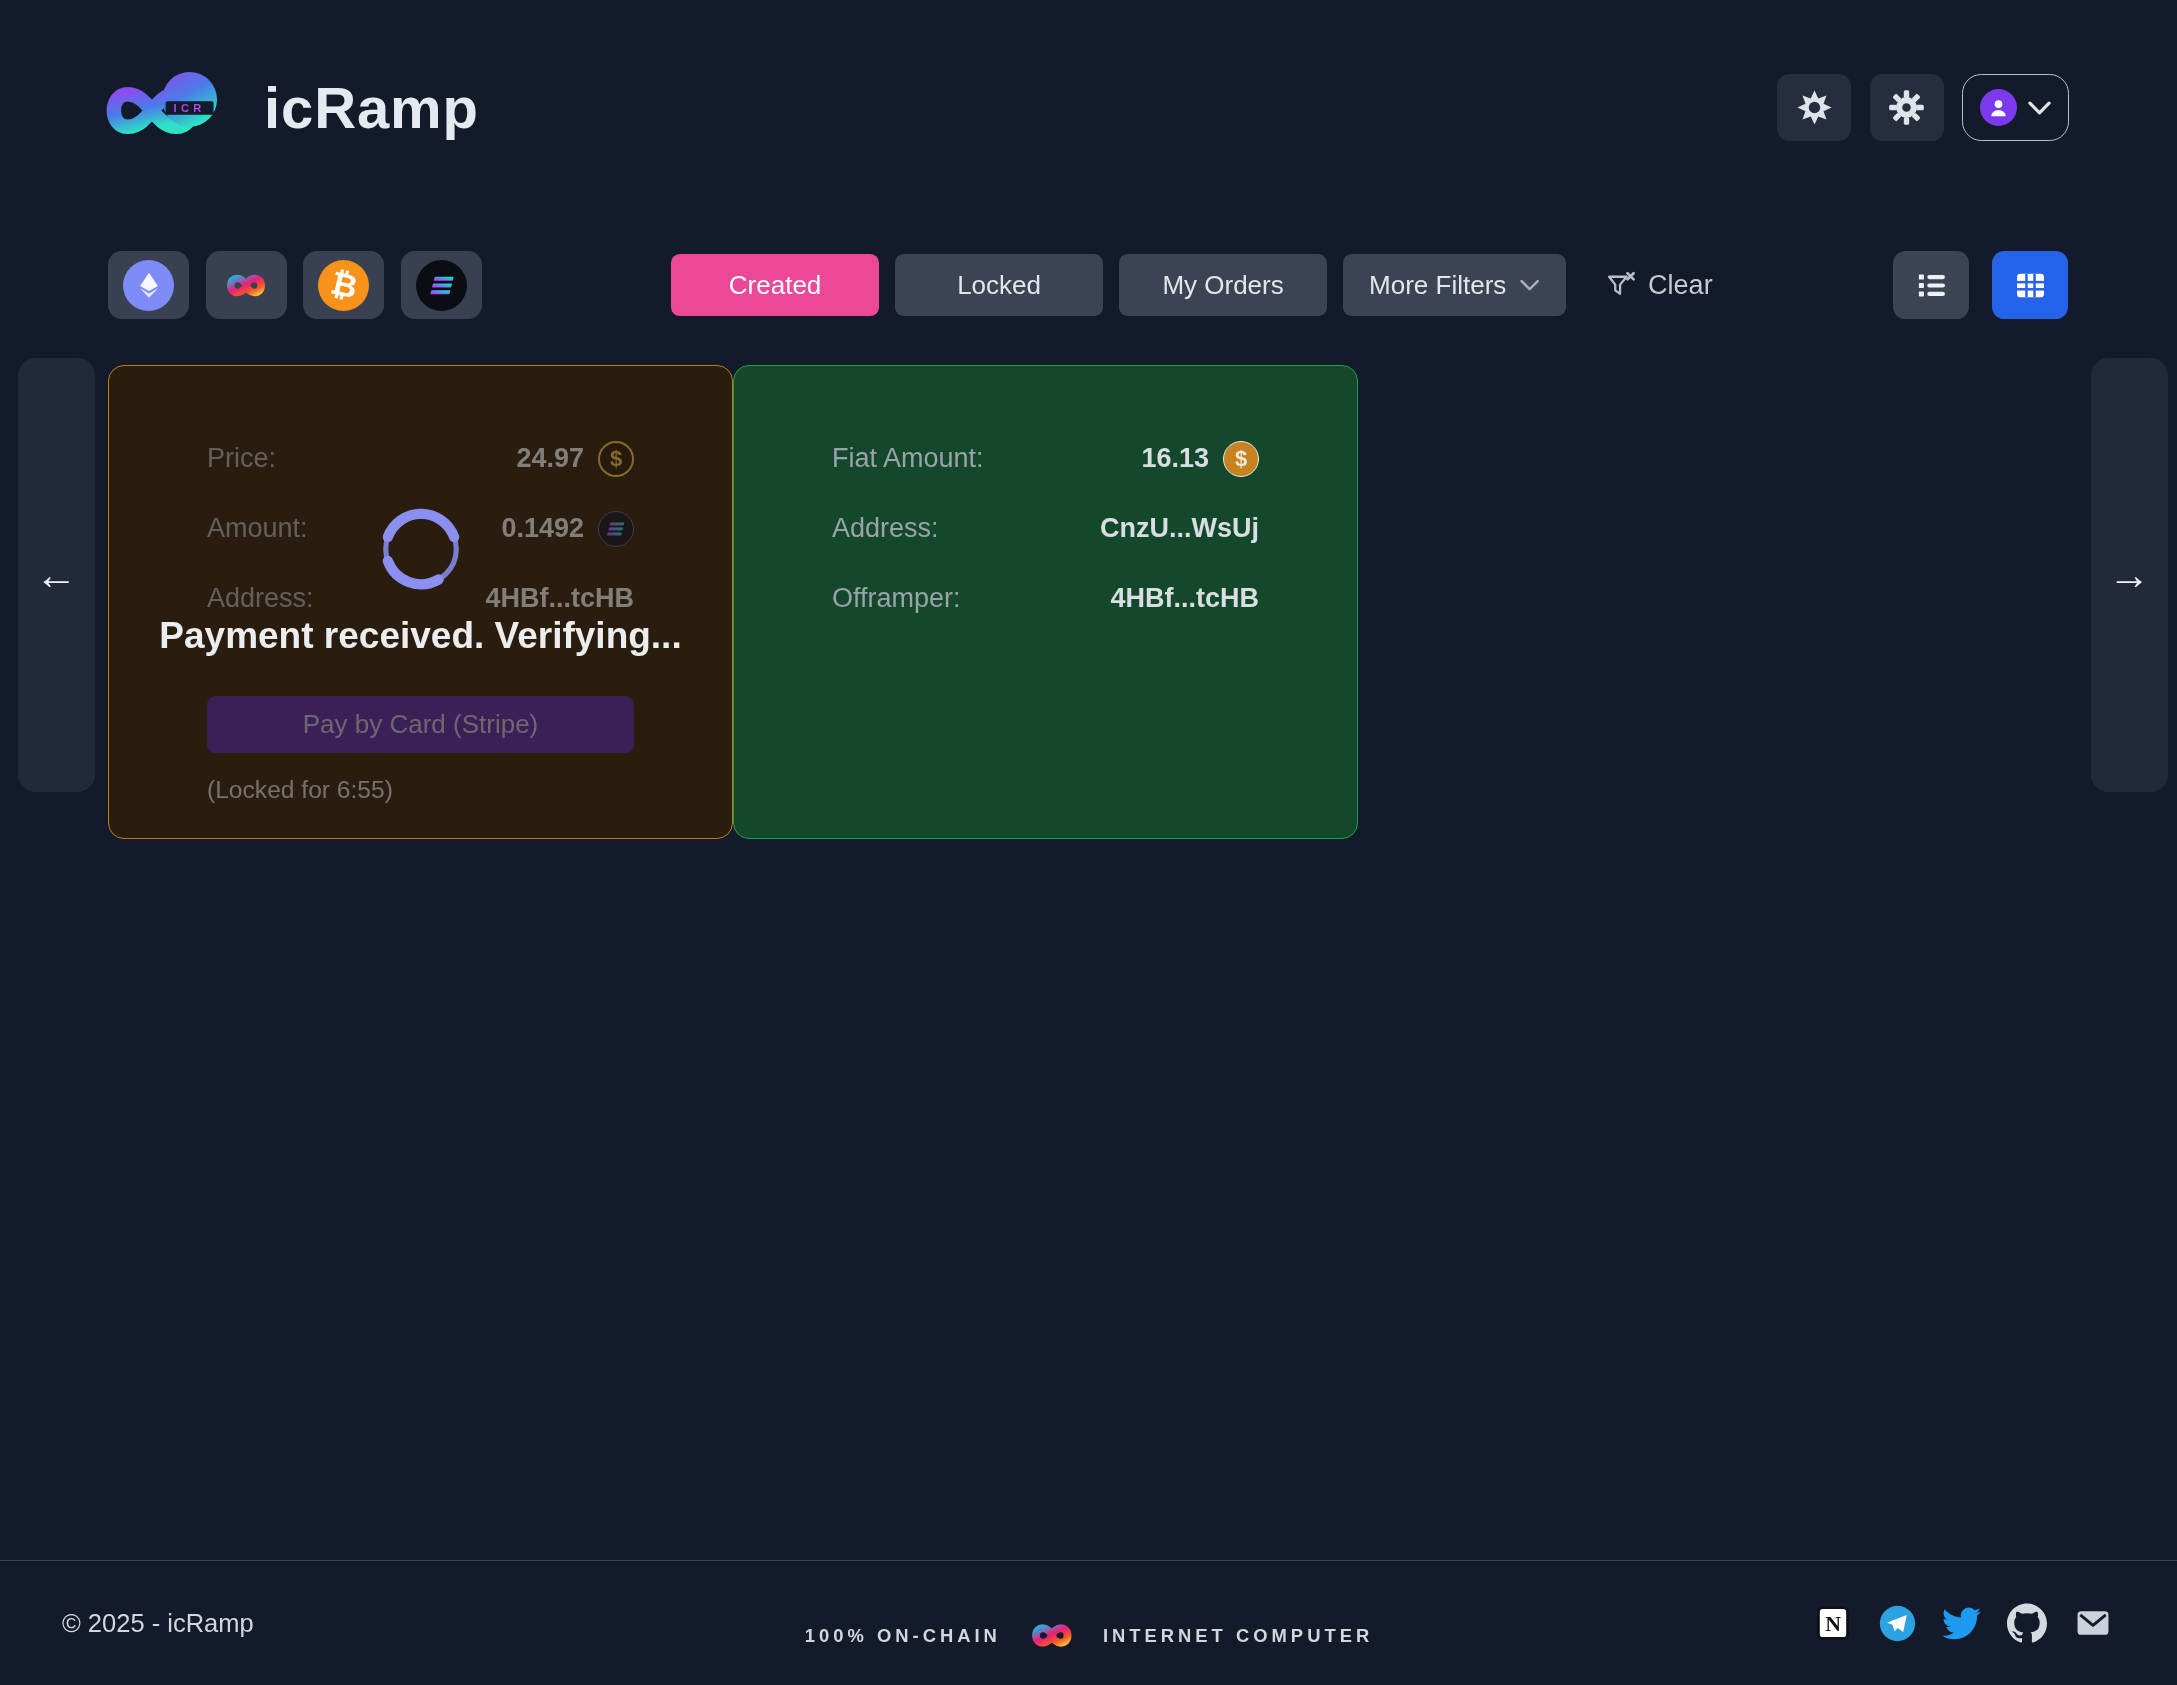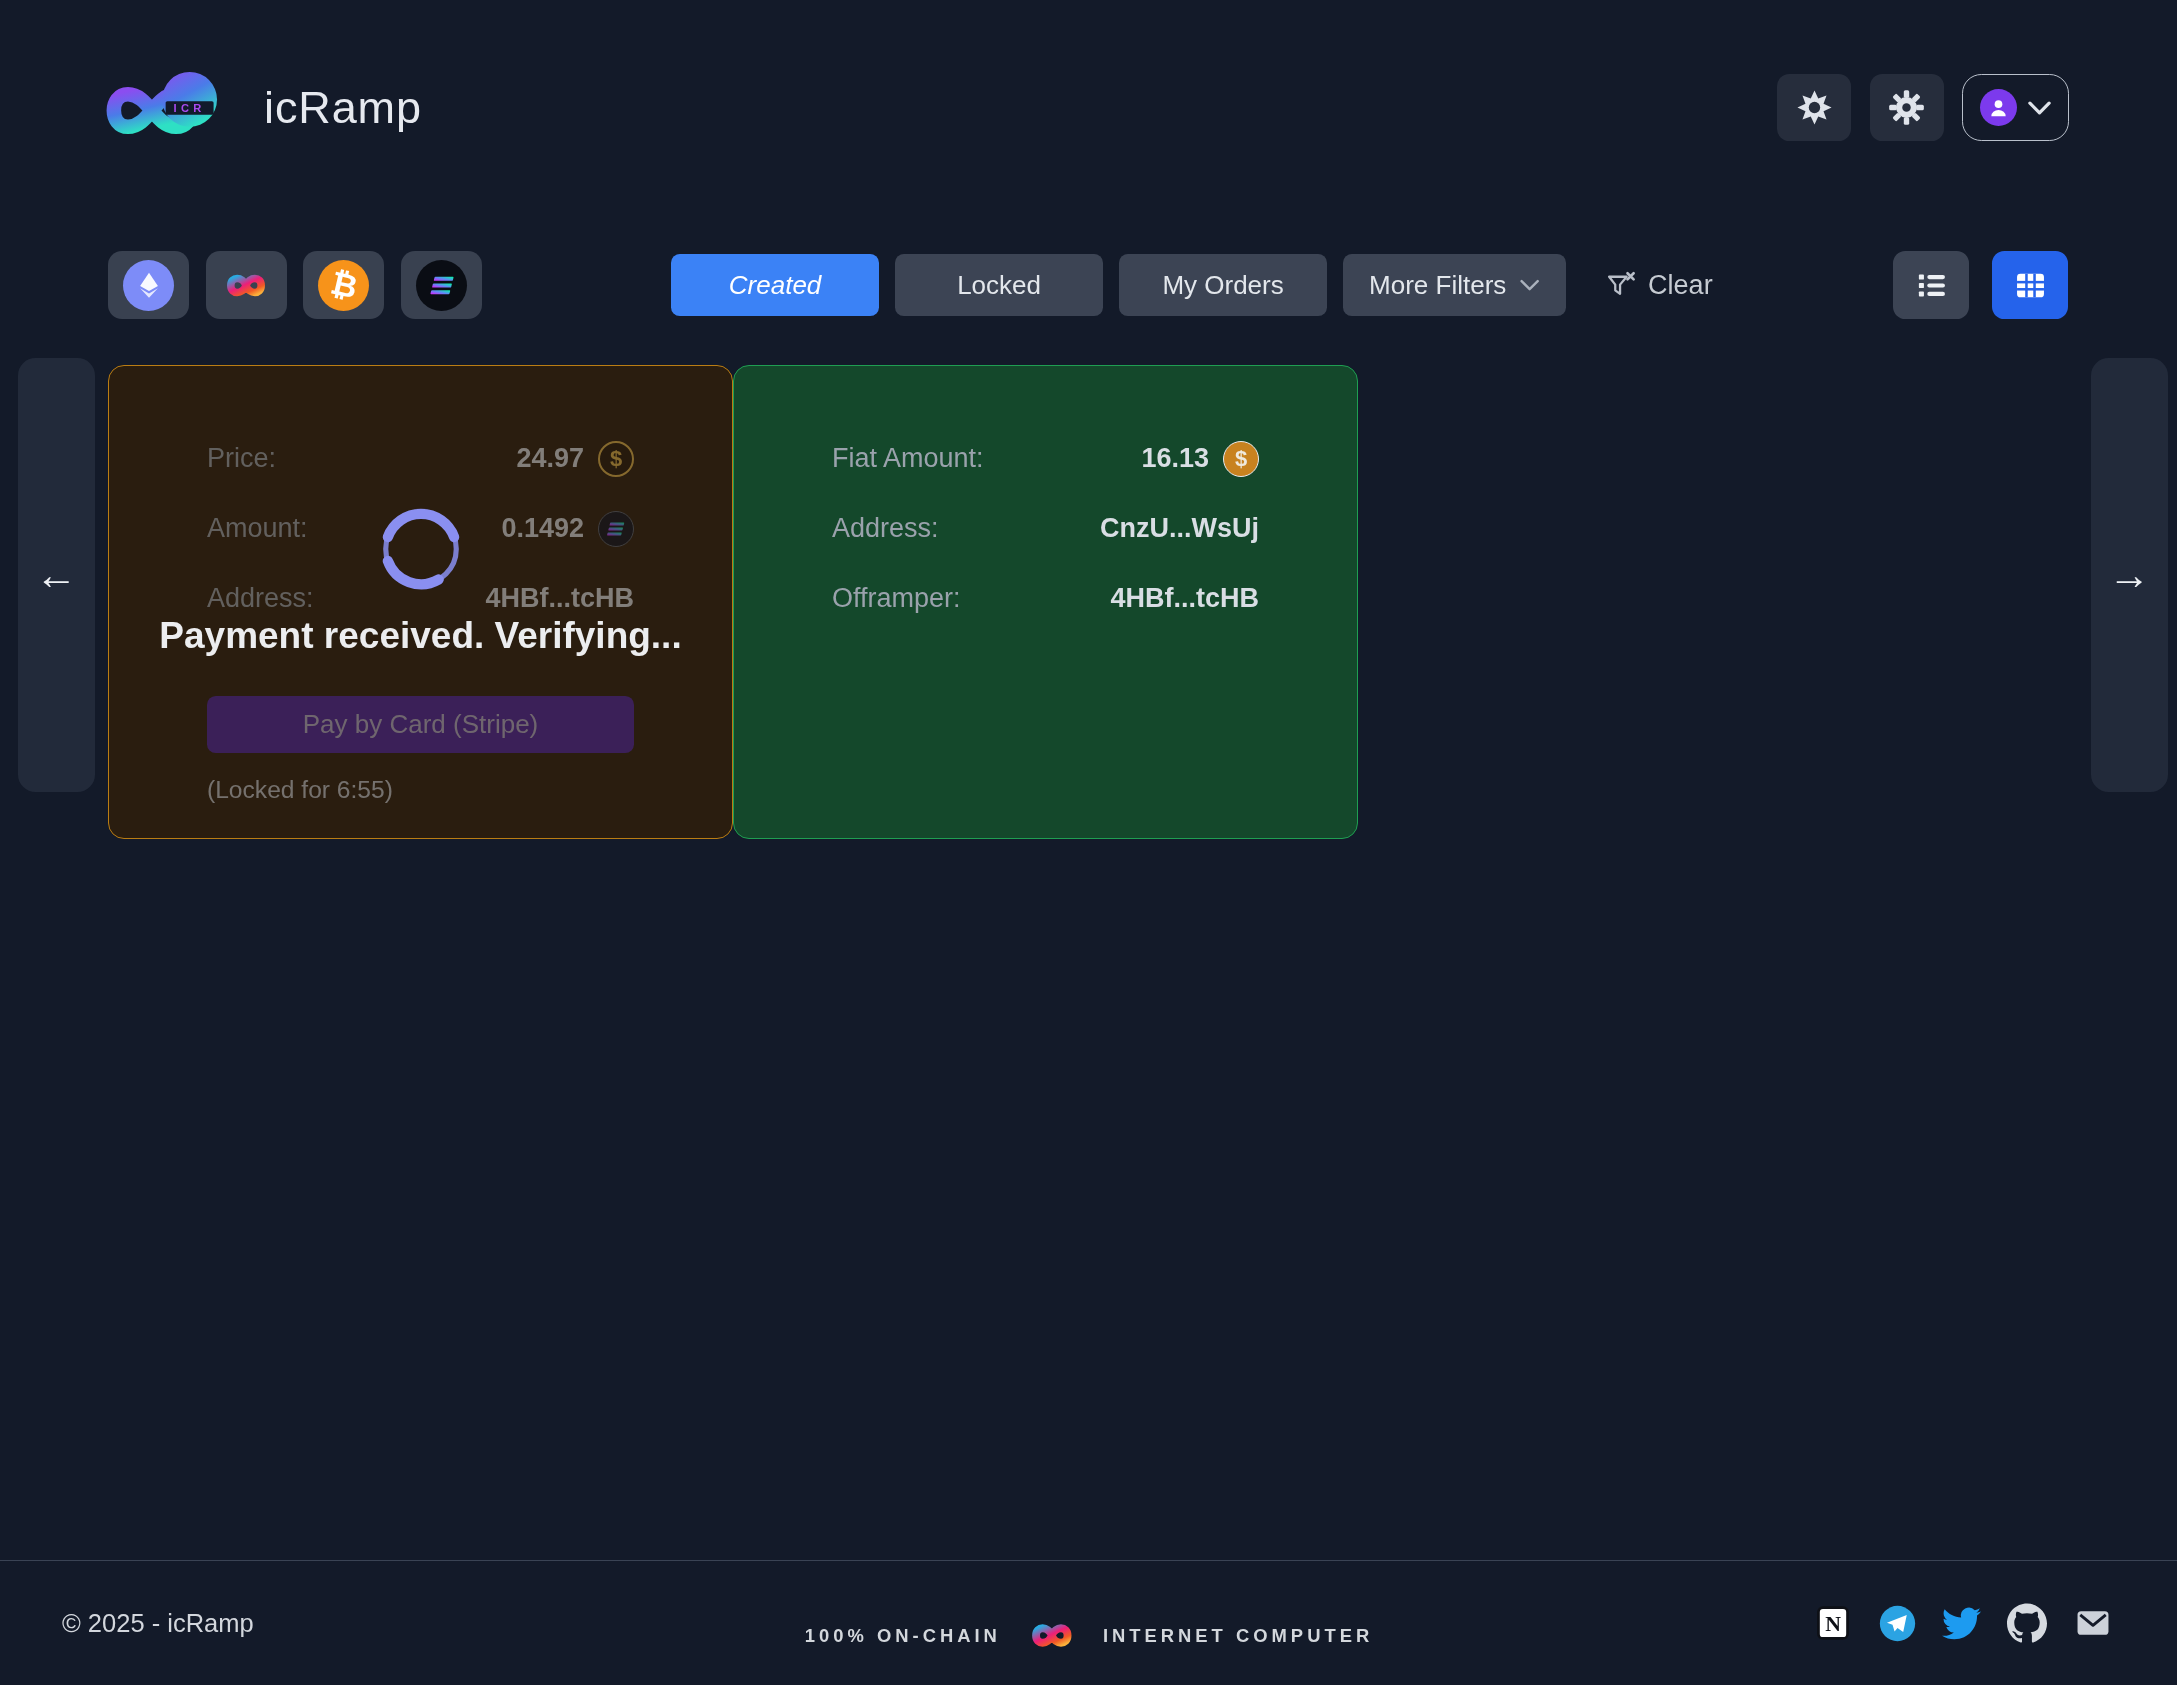--- a/index.html
+++ b/index.html
@@ -9,21 +9,21 @@
     position:relative; width:2178px; height:1685px;
     background:#131a29; overflow:hidden; color:#e8ebf0;
   }
 
   
   .header {
     position:absolute; top:60px; left:104px; right:109px; height:95px;
     display:flex; align-items:center;
   }
   .brand { display:flex; align-items:center; gap:23px; cursor:pointer; }
-  .brand-text { font-size:45px; letter-spacing:0.9px; color:#e6e9ef; font-weight:400;text-align:center; }
+  .brand-text { font-size:58px; letter-spacing:0.9px; color:#e6e9ef; font-weight:700;text-align:center; }
   .nav { display:flex; gap:104px; margin-left:104px; }
   .nav-item { display:flex; align-items:center; gap:13px; font-size:29px; font-weight:700; color:#f0f2f5; cursor:pointer; }
   .chev { width:23px; height:14px; }
   .chev polyline { fill:none; stroke:#dfe3ea; stroke-width:3.4; stroke-linecap:round; stroke-linejoin:round; }
   .header-actions { margin-left:auto; display:flex; align-items:center; gap:18.4px; }
   .icon-btn {
     width:74px; height:67px; border-radius:12.3px; background:#262d3c; border:none;
     display:flex; align-items:center; justify-content:center; cursor:pointer;
   }
   .avatar-pill {
@@ -46,21 +46,21 @@
   .eth-bg  { background:#7d8cf8; }
   .btc-bg  { background:#f7931a; }
   .sol-bg  { background:#0a0d14; }
   .btc-glyph { font-size:32px; font-weight:700; color:#fff; transform:rotate(13deg); display:block; }
   .status-group { display:flex; gap:16px; margin-left:189px; }
   .pill-btn {
     min-width:208px; height:62px; border-radius:8.8px; border:none; background:#3c4454;
     color:#e3e7ec; font-size:26px; font-family:inherit; cursor:pointer;
     display:flex; align-items:center; justify-content:center; gap:14px; padding:0 26px;
   }
-  .pill-btn.active { background:#3b82f6; color:#fff;font-style:italic; }
+  .pill-btn.active { background:#ec4899; color:#fff; }
   .pill-btn .chev { width:19.3px; height:12.3px; }
   .pill-btn .chev polyline { stroke:#aab1bc; stroke-width:3; }
   .clear-group { display:flex; align-items:center; gap:10.5px; margin-left:37px; cursor:pointer; }
   .clear-label { font-size:27px; color:#c6cbd2; }
   .view-group { margin-left:auto; display:flex; gap:23px; }
   .view-btn {
     width:76px; height:68px; border-radius:12.3px; border:none; background:#3c4454;
     display:flex; align-items:center; justify-content:center; cursor:pointer;
   }
   .view-btn.active { background:#2563eb; }

